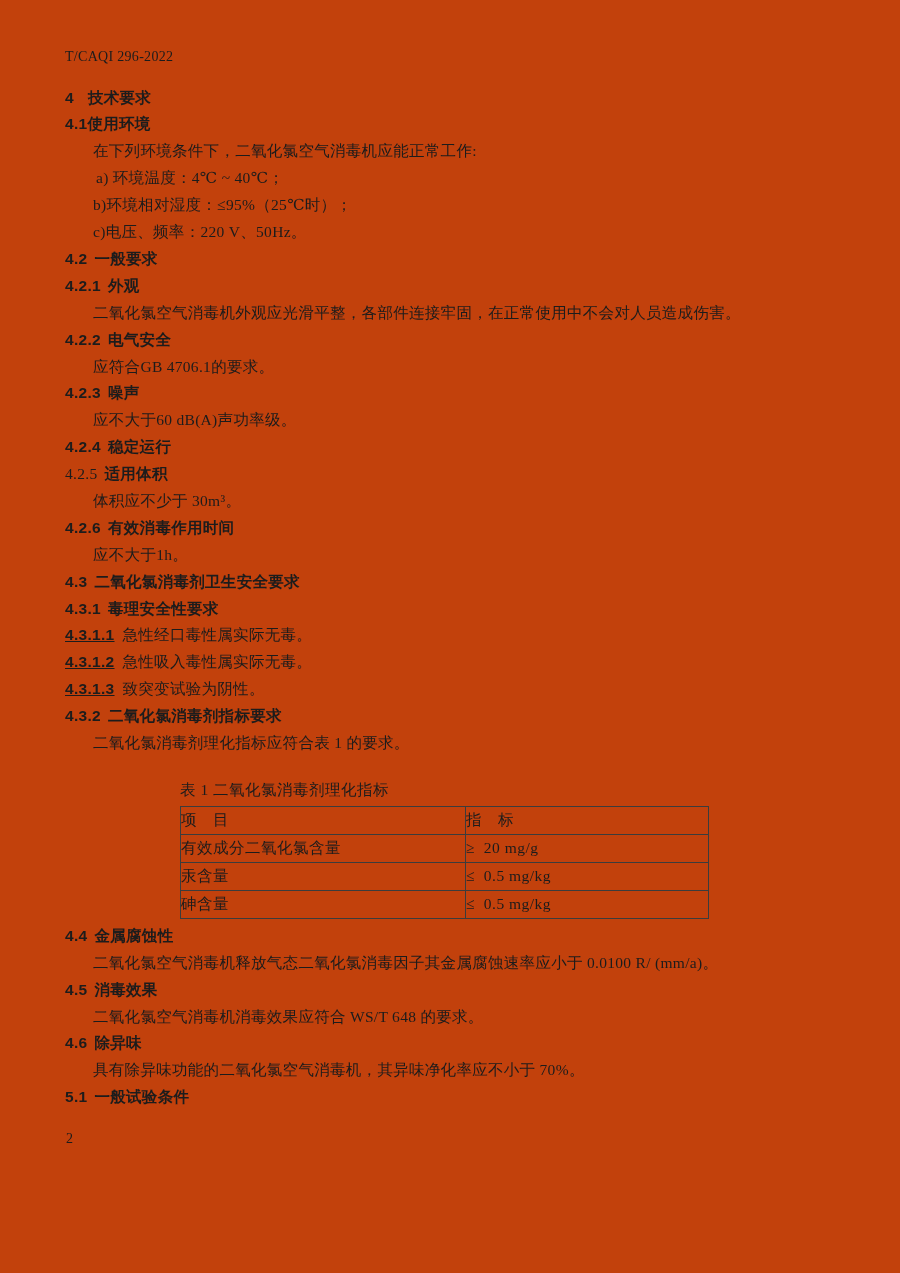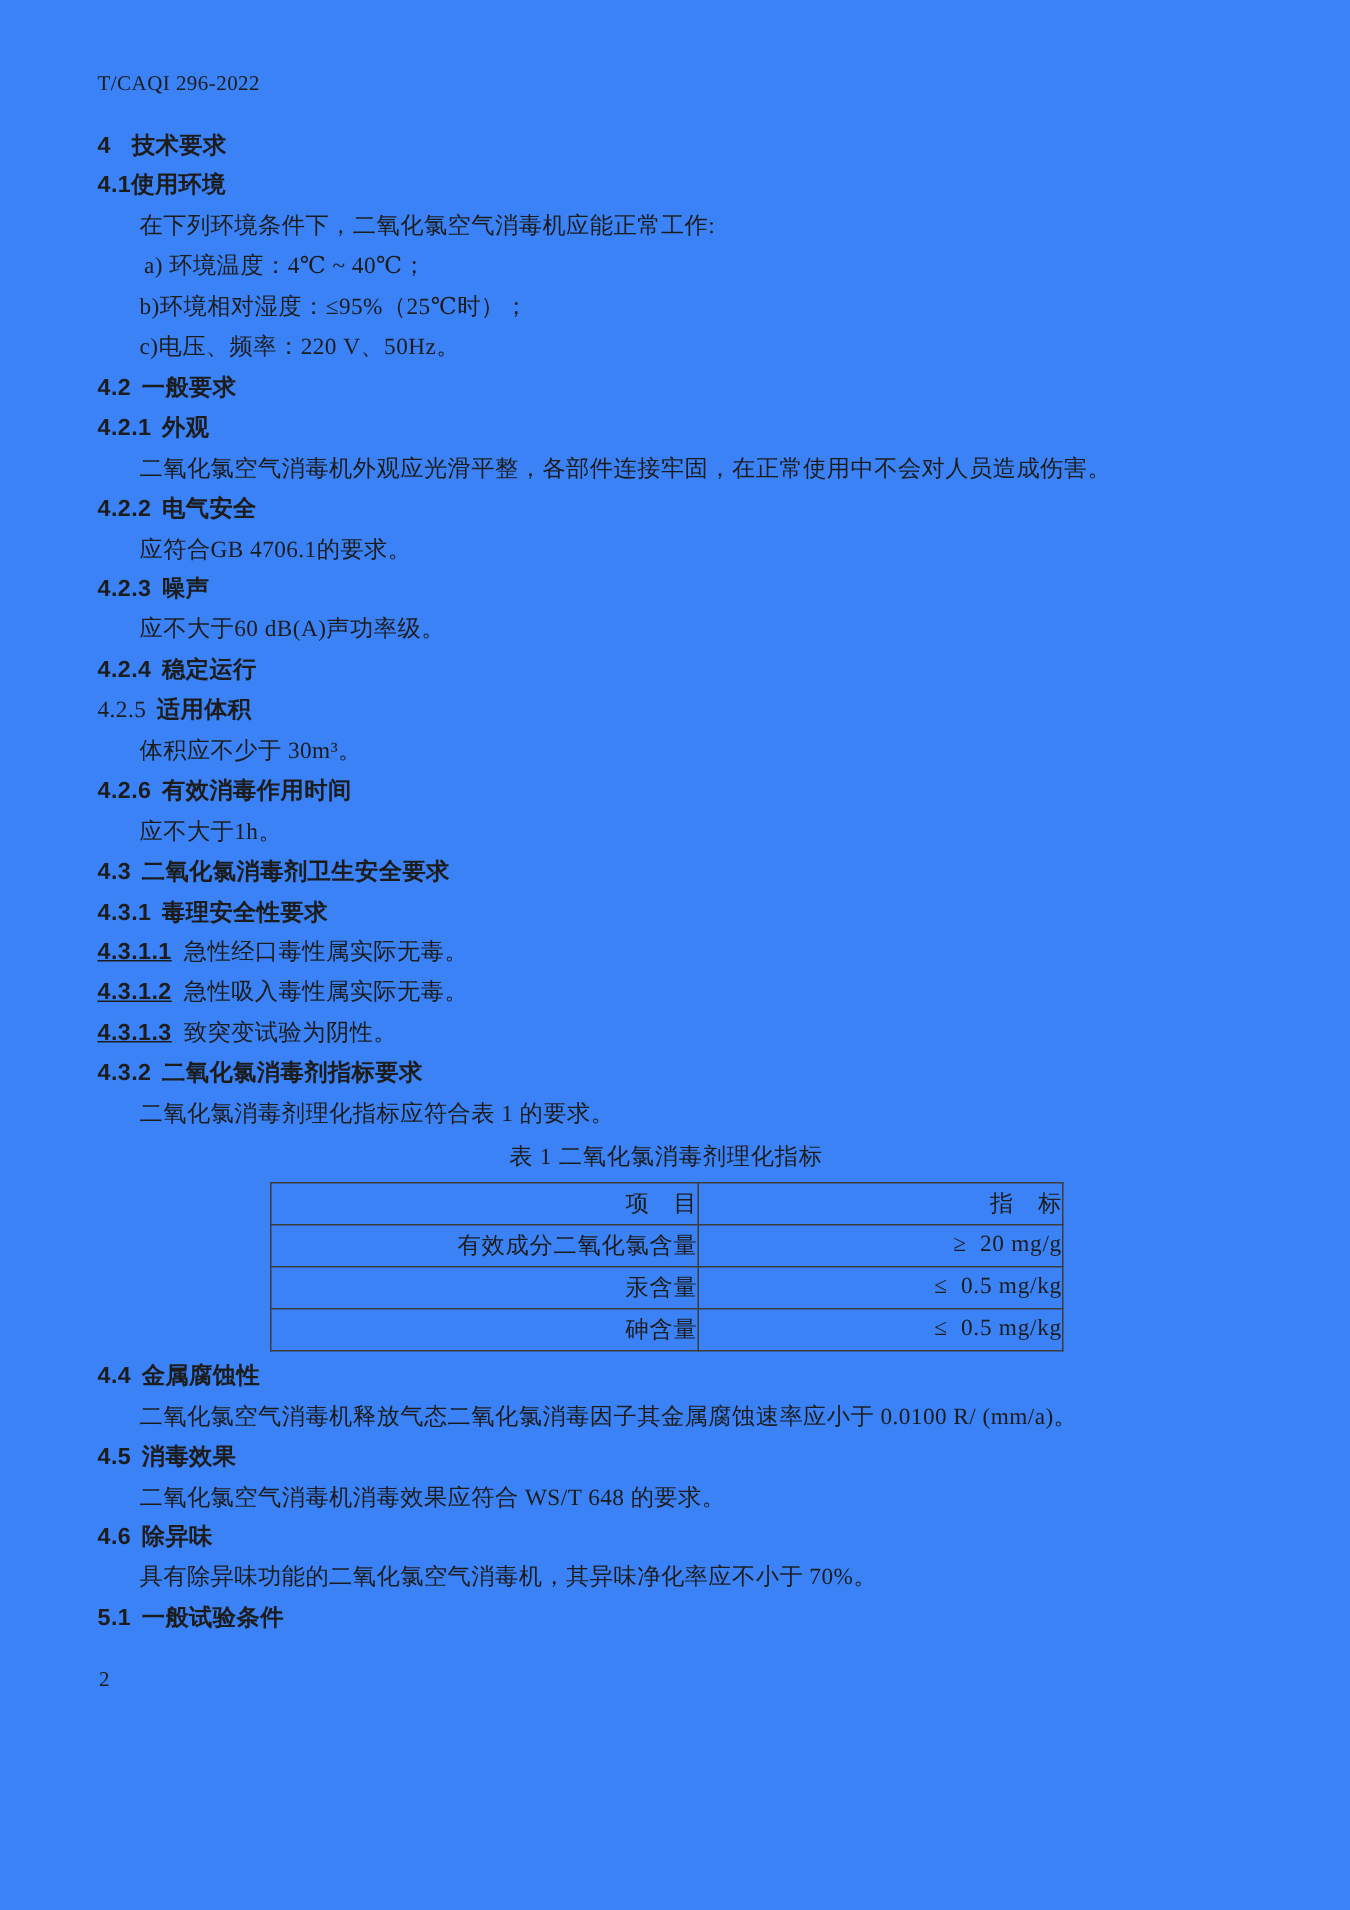--- a/index.html
+++ b/index.html
@@ -1,20 +1,20 @@
 <!DOCTYPE html>
 <html><head>
 <meta charset="utf-8">
 <style>
   html, body { margin: 0; padding: 0; background: #ffffff; }
   .page {
     position: relative;
     width: 900px;
     height: 1273px;
-    background: #3b82f6;
+    background: #c2410c;
     box-sizing: border-box;
     padding: 48px 60px 0 65px;
     font-family: "Liberation Serif", "DejaVu Serif", serif;
     color: #1c1c1c;
     overflow: hidden;
   }
   .doc-code {
     height: 18px;
     line-height: 18px;
     font-size: 14px;
@@ -46,39 +46,39 @@
   }
   .clause .body-text { font-family: "Liberation Serif", "DejaVu Serif", serif; }
   
   .p  { padding-left: 28px; }
   .li { padding-left: 28px; }
   .li-a { padding-left: 31px; }
   
   .caption {
     width: 528px;
     margin-left: 115px;
-    margin-top: 2px;
+    margin-top: 20px;
     height: 26px;
     line-height: 26px;
-    text-align: center;
+    text-align: left;
     font-size: 15.5px;
     letter-spacing: 0.5px;
   }
   
   table.tbl {
     margin-left: 115px;
     margin-top: 3px;
     width: 528px;
     border-collapse: collapse;
     table-layout: fixed;
   }
   table.tbl th, table.tbl td {
     border: 1px solid #3c3c3c;
     height: 27px;
-    text-align: right;
+    text-align: left;
     vertical-align: middle;
     font-size: 15.5px;
     font-weight: normal;
     letter-spacing: 0.5px;
     padding: 0;
   }
   table.tbl td.val, table.tbl th.val { white-space: pre; }
   .col-item { width: 285px; }
   .col-index { width: 243px; }
   .after-table { height: 4px; }

